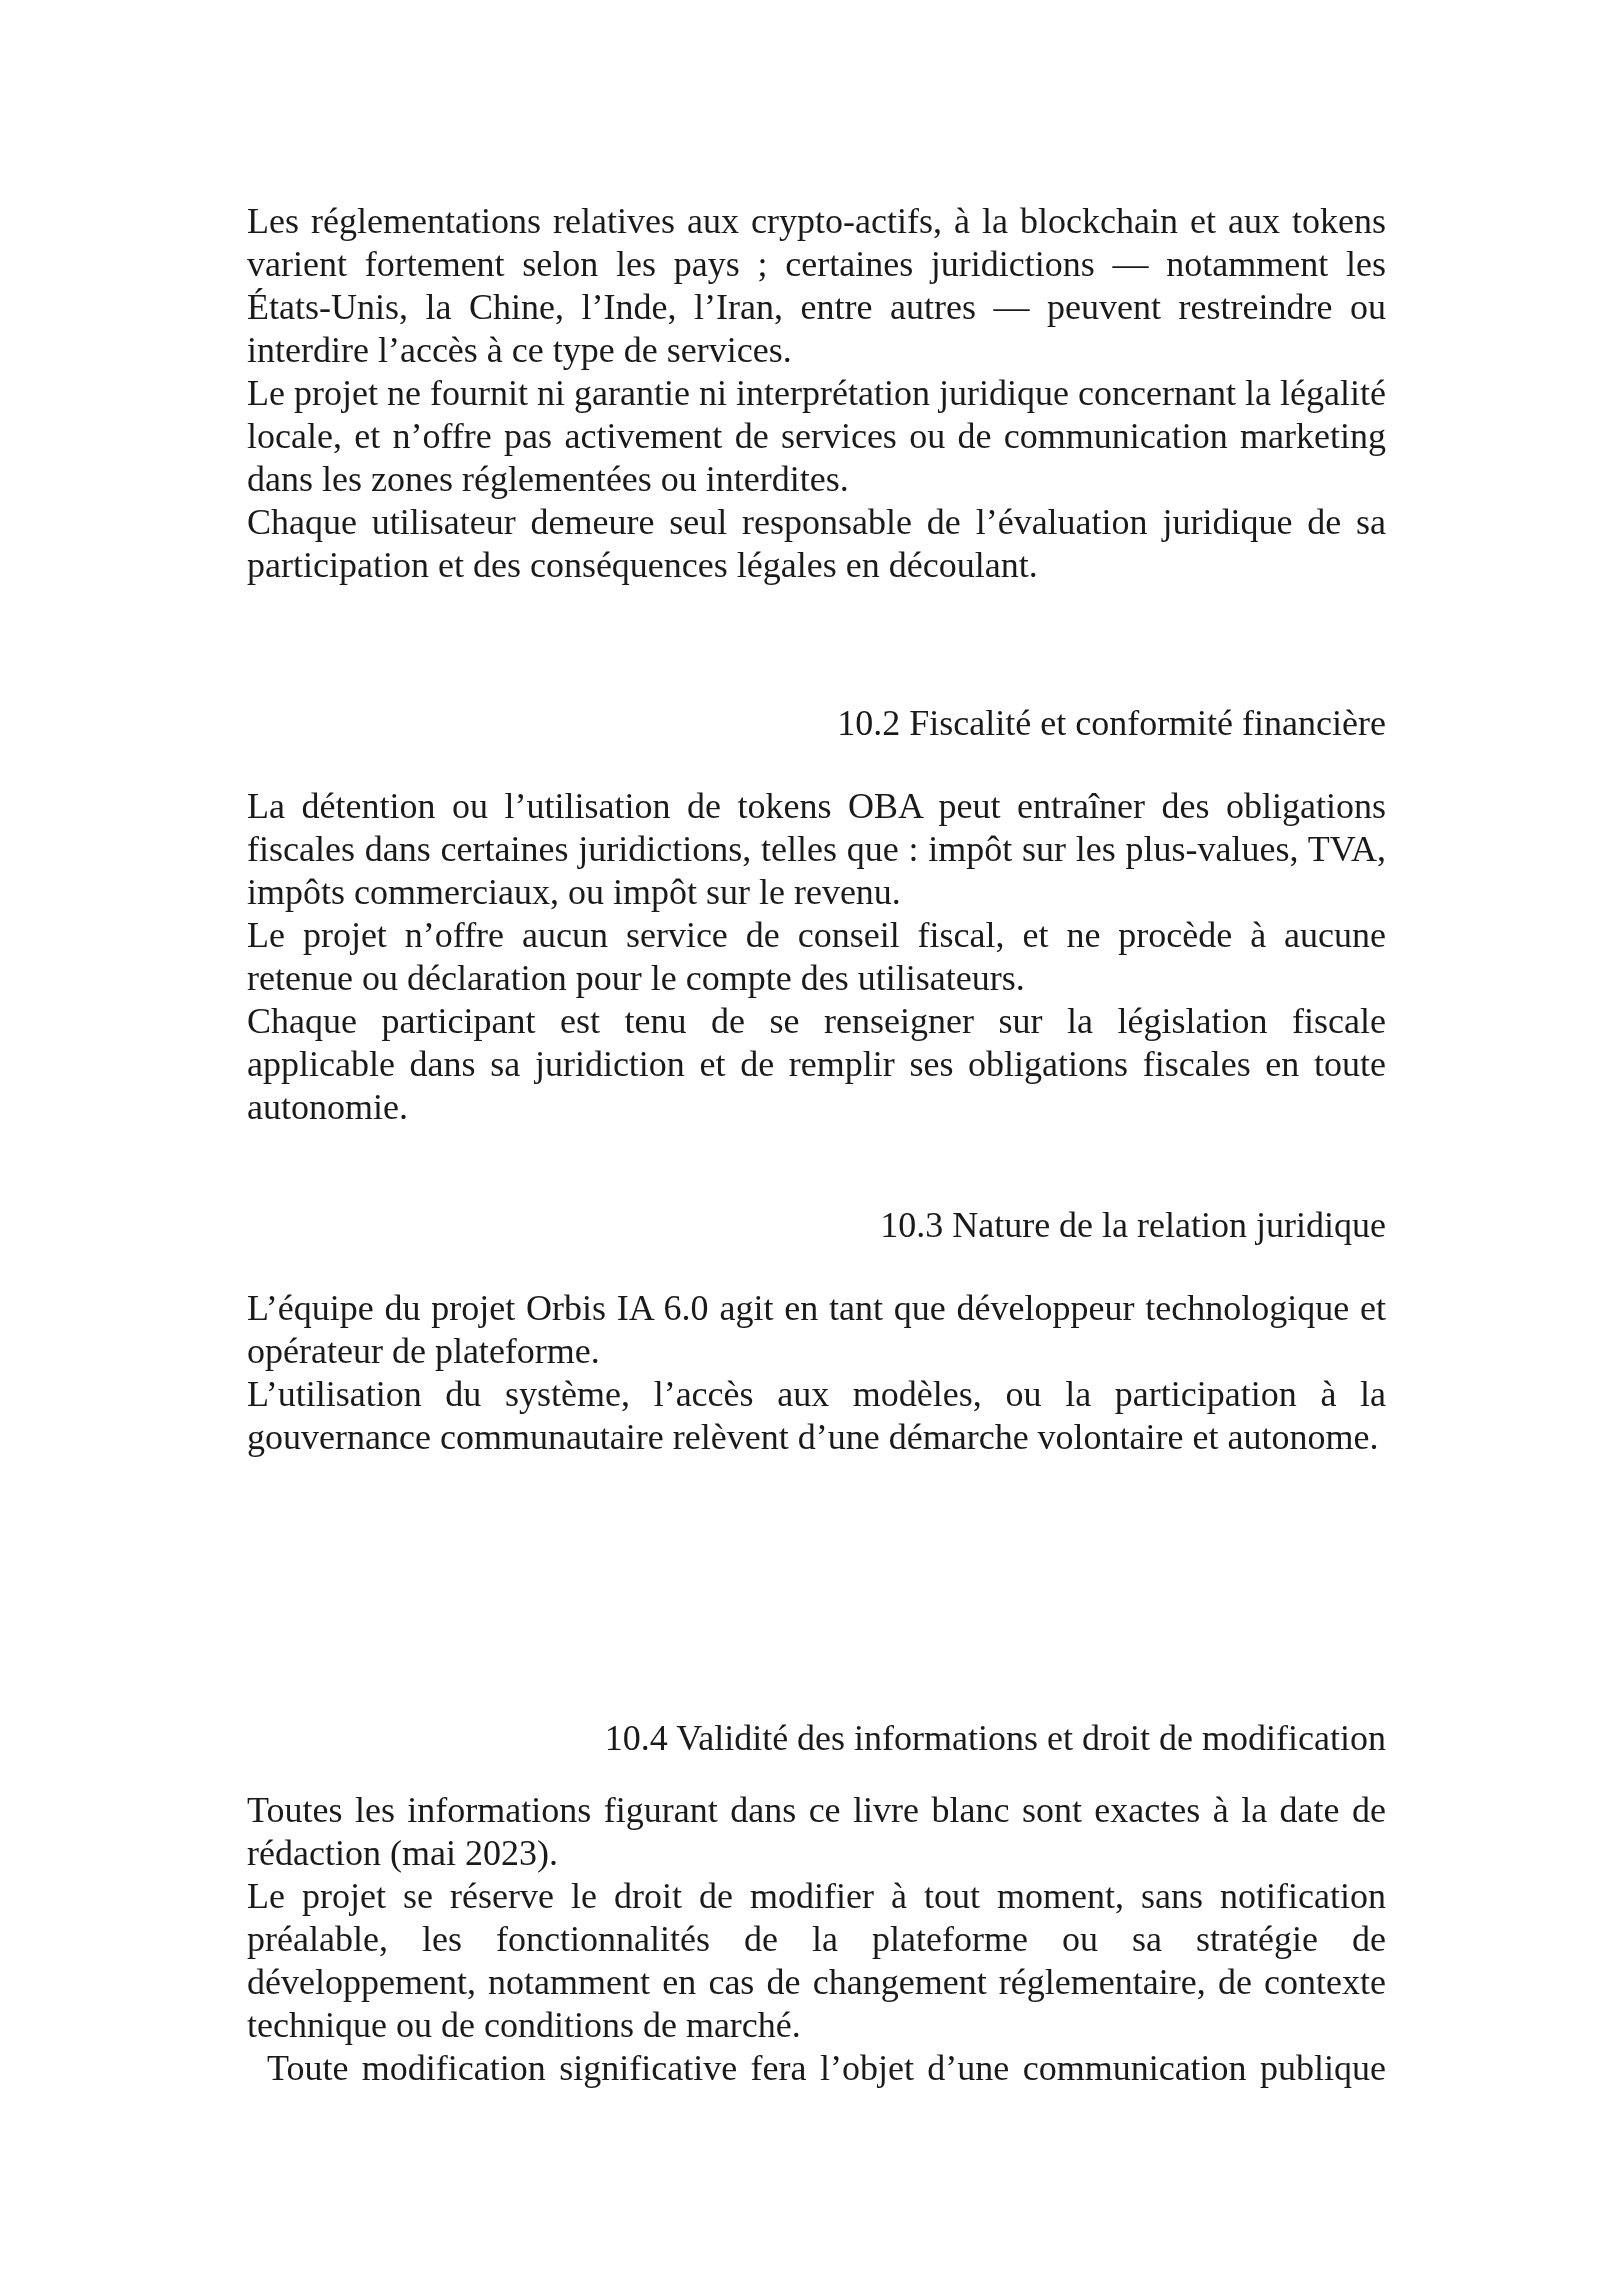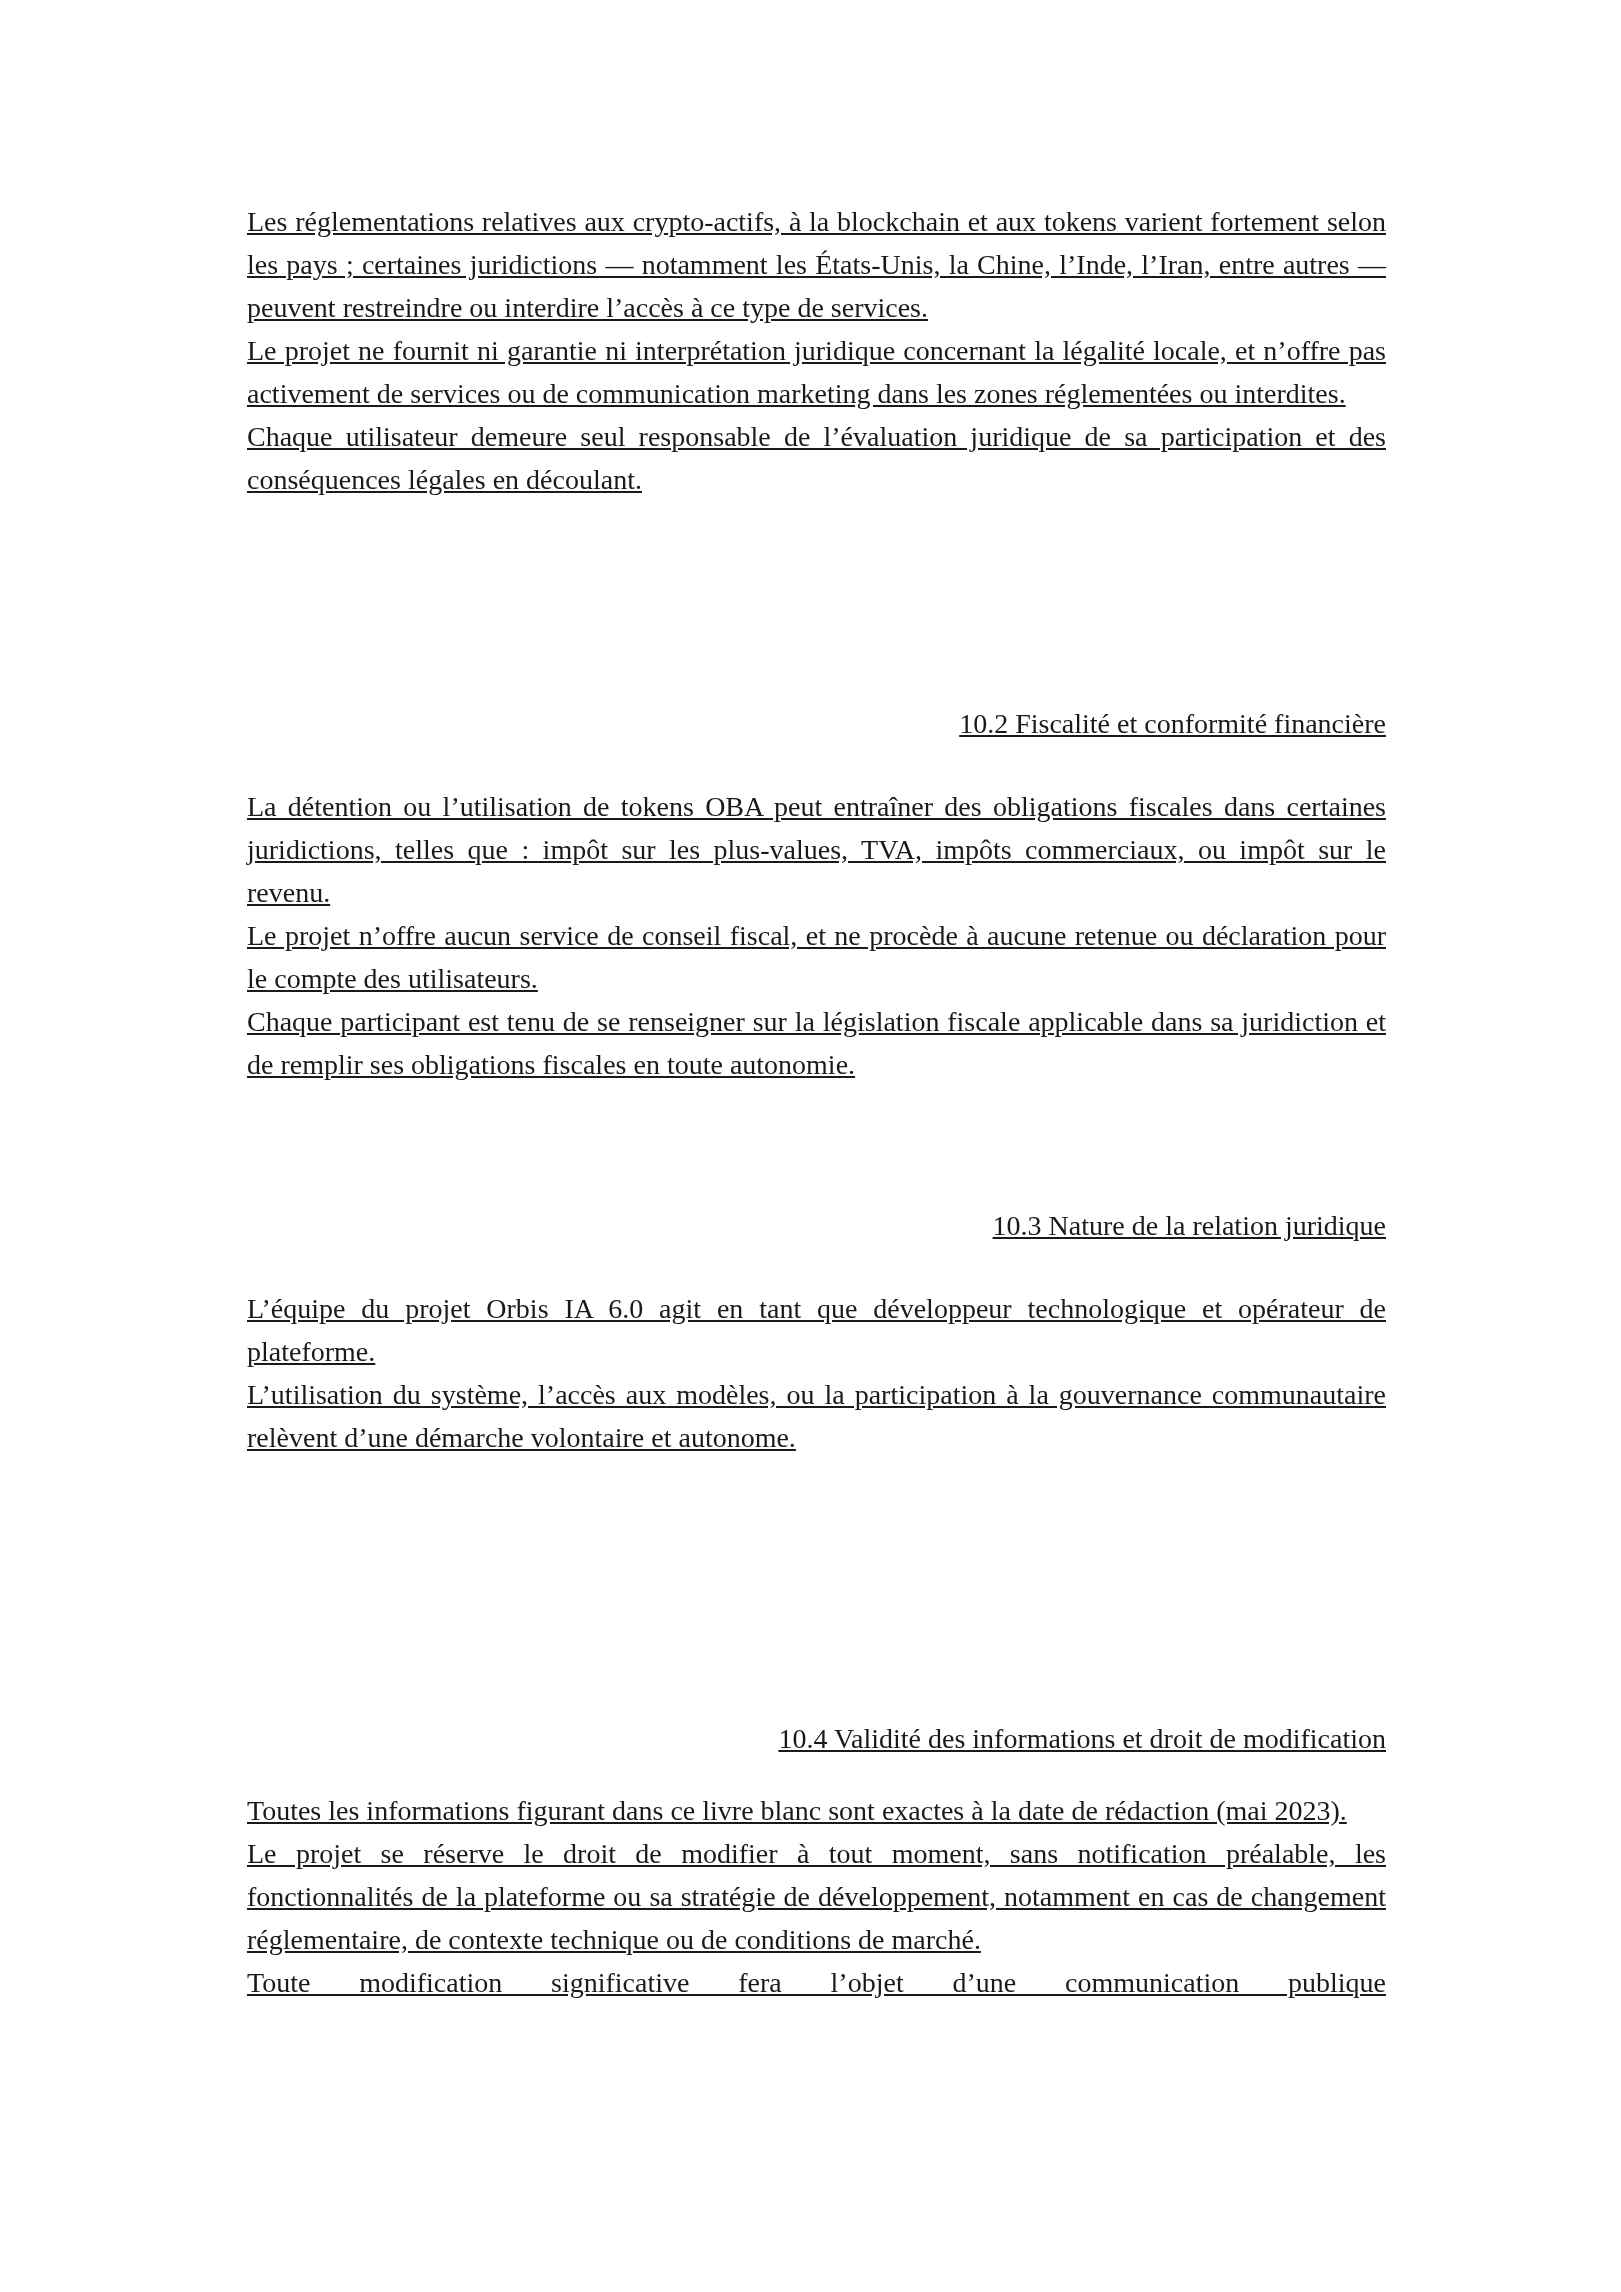--- a/index.html
+++ b/index.html
@@ -21,31 +21,31 @@
       top: 0;
       width: 1139px;
     }
     .block {
       position: absolute;
       left: 0;
       width: 1139px;
     }
     p, h2 {
       margin: 0;
-      font-size: 28px;
+      font-size: 36px;
       line-height: 43px;
       font-weight: normal;
-      text-decoration: underline;
     }
     p {
       text-align: justify;
       text-align-last: left;
     }
     p.last-open {
       text-align-last: justify;
+      margin-left: 20px;
     }
     h2 {
       text-align: right;
     }
     #intro { top: 200px; }
     #sec-2-head { top: 702px; }
     #sec-2-body { top: 785px; }
     #sec-3-head { top: 1204px; }
     #sec-3-body { top: 1287px; }
     #sec-4-head { top: 1705px; margin-top: 12px; }

